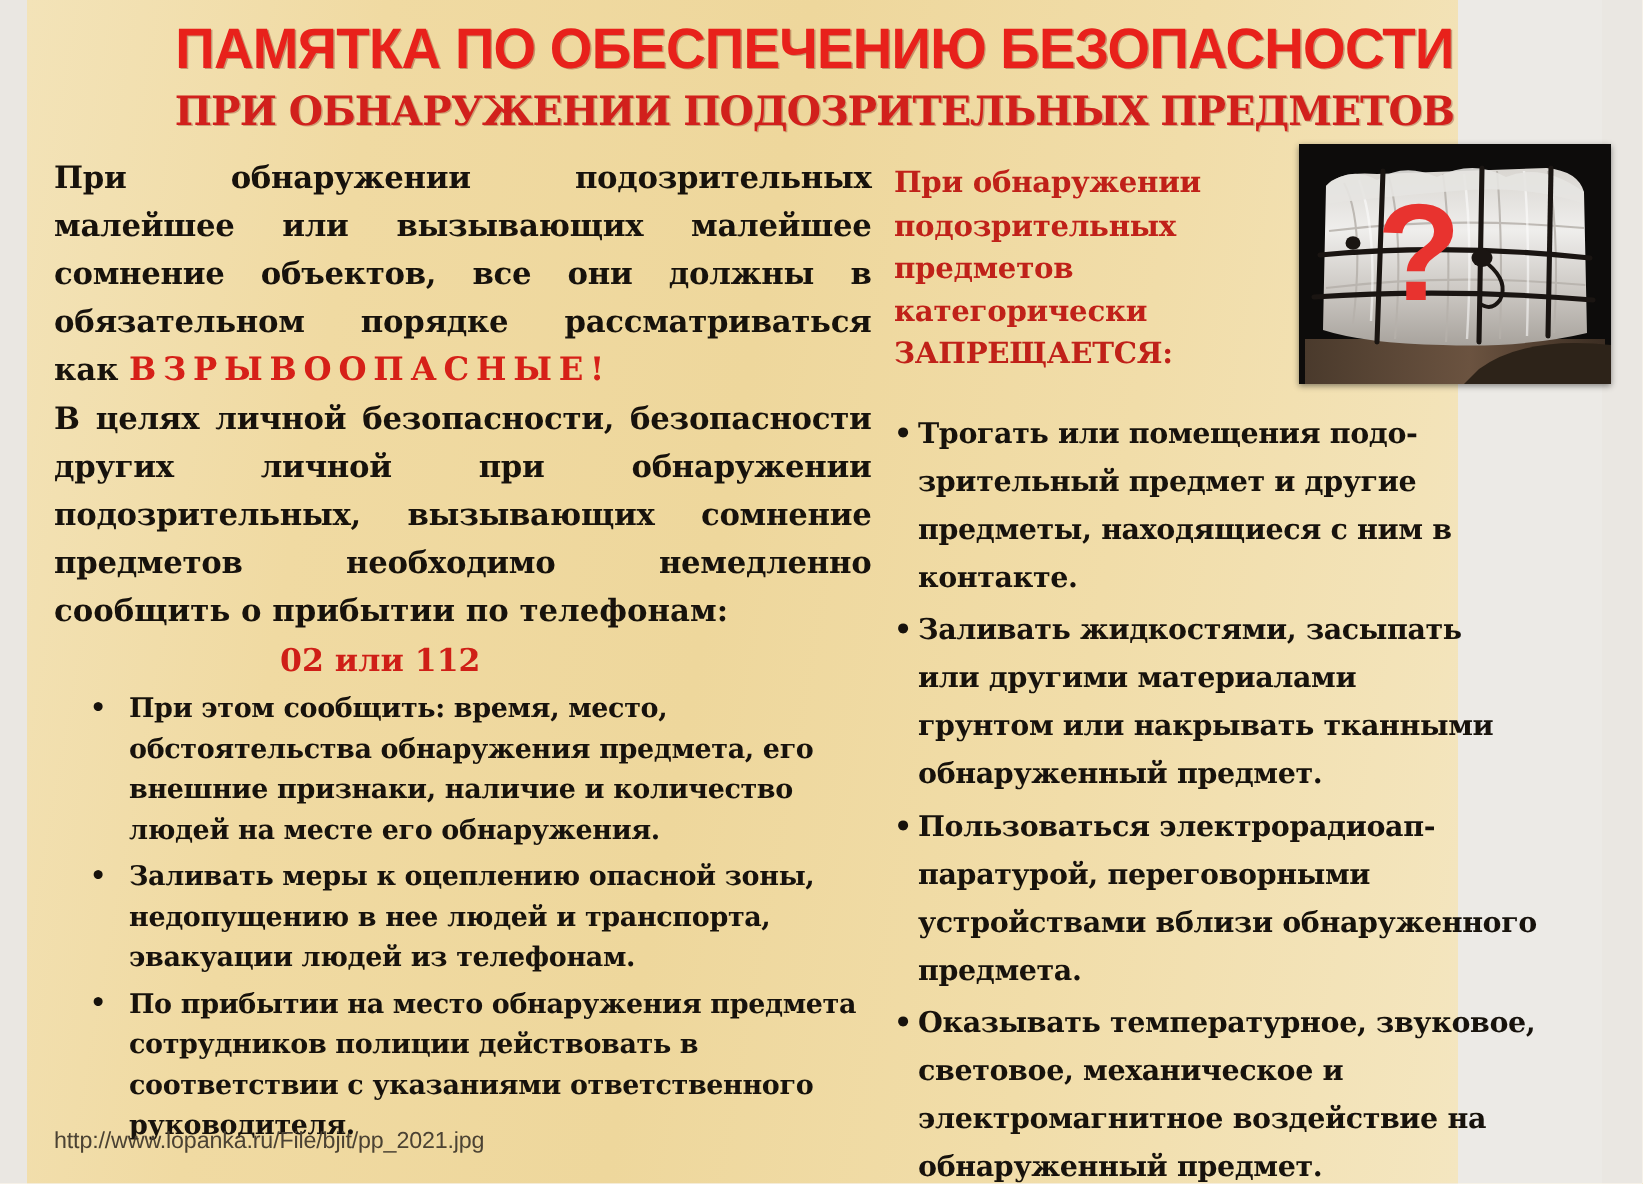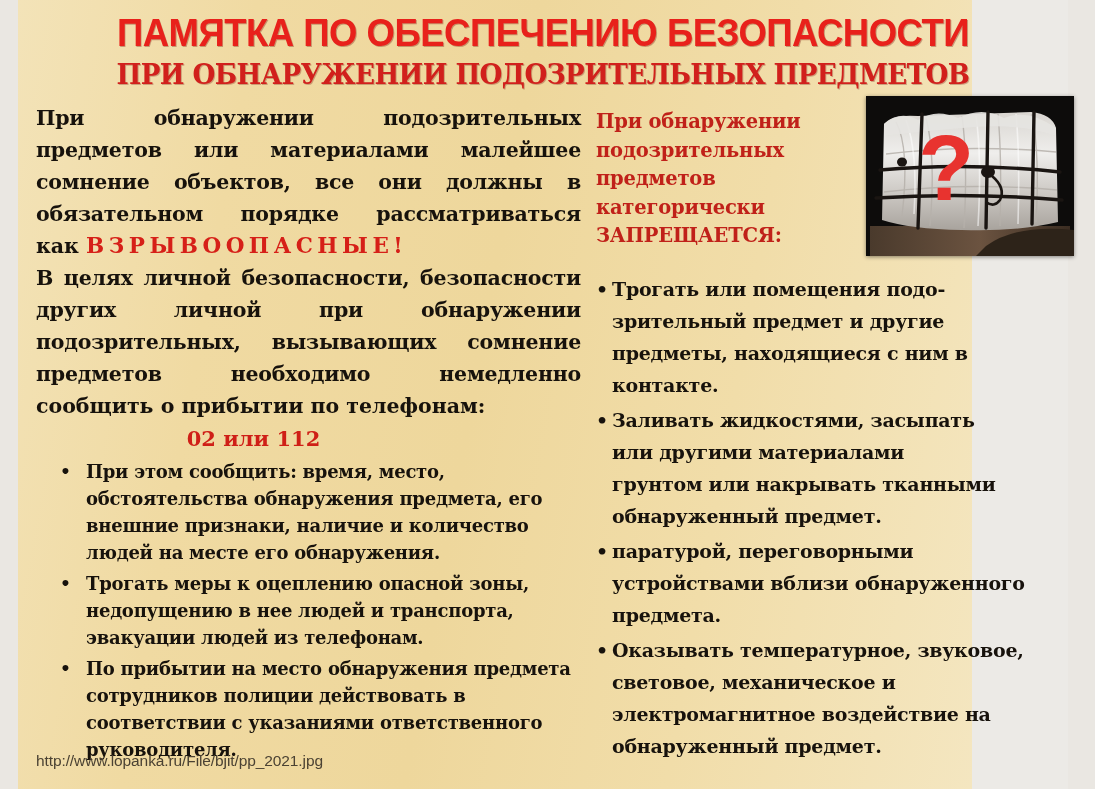--- a/index.html
+++ b/index.html
@@ -242,21 +242,21 @@
 
     <div class="header">
       <h1 class="title-main">ПАМЯТКА ПО ОБЕСПЕЧЕНИЮ БЕЗОПАСНОСТИ</h1>
       <h2 class="title-sub">ПРИ ОБНАРУЖЕНИИ ПОДОЗРИТЕЛЬНЫХ ПРЕДМЕТОВ</h2>
     </div>
 
     <div class="col-left">
 
       <p class="lead">
         <span style="display: block; text-align: justify; text-align-last: justify;">При обнаружении подозрительных</span>
-        <span style="display: block; text-align: justify; text-align-last: justify;">предметов или материалами малейшее</span>
+        <span style="display: block; text-align: justify; text-align-last: justify;">малейшее или вызывающих малейшее</span>
         <span style="display: block; text-align: justify; text-align-last: justify;">сомнение объектов, все они должны в</span>
         <span style="display: block; text-align: justify; text-align-last: justify;">обязательном порядке рассматриваться</span>
       </p>
 
       <p class="kak-line">
         <span>как</span>
         <span class="danger">ВЗРЫВООПАСНЫЕ!</span>
       </p>
 
       <p class="lead2">
@@ -272,21 +272,21 @@
       <ul class="steps">
         <li>
           <span class="bullet">•</span>
           <span class="ln">При этом сообщить: время, место,</span>
           <span class="ln">обстоятельства обнаружения предмета, его</span>
           <span class="ln">внешние признаки, наличие и количество</span>
           <span class="ln">людей на месте  его обнаружения.</span>
         </li>
         <li>
           <span class="bullet">•</span>
-          <span class="ln">Трогать меры к оцеплению опасной зоны,</span>
+          <span class="ln">Заливать меры к оцеплению опасной зоны,</span>
           <span class="ln">недопущению в нее людей и транспорта,</span>
           <span class="ln">эвакуации людей из телефонам.</span>
         </li>
         <li>
           <span class="bullet">•</span>
           <span class="ln">По прибытии на место обнаружения предмета</span>
           <span class="ln">сотрудников полиции действовать  в</span>
           <span class="ln">соответствии  с указаниями ответственного</span>
           <span class="ln">руководителя.</span>
         </li>
@@ -313,20 +313,21 @@
         </li>
         <li>
           <span class="bullet">•</span>
           <span class="ln">Заливать жидкостями, засыпать</span>
           <span class="ln">или другими материалами</span>
           <span class="ln">грунтом или накрывать тканными</span>
           <span class="ln">обнаруженный предмет.</span>
         </li>
         <li>
           <span class="bullet">•</span>
+          <span class="ln">Пользоваться электрорадиоап-</span>
           <span class="ln">паратурой, переговорными</span>
           <span class="ln">устройствами вблизи обнаруженного</span>
           <span class="ln">предмета.</span>
         </li>
         <li>
           <span class="bullet">•</span>
           <span class="ln">Оказывать температурное, звуковое,</span>
           <span class="ln">световое, механическое и</span>
           <span class="ln">электромагнитное воздействие на</span>
           <span class="ln">обнаруженный предмет.</span>

